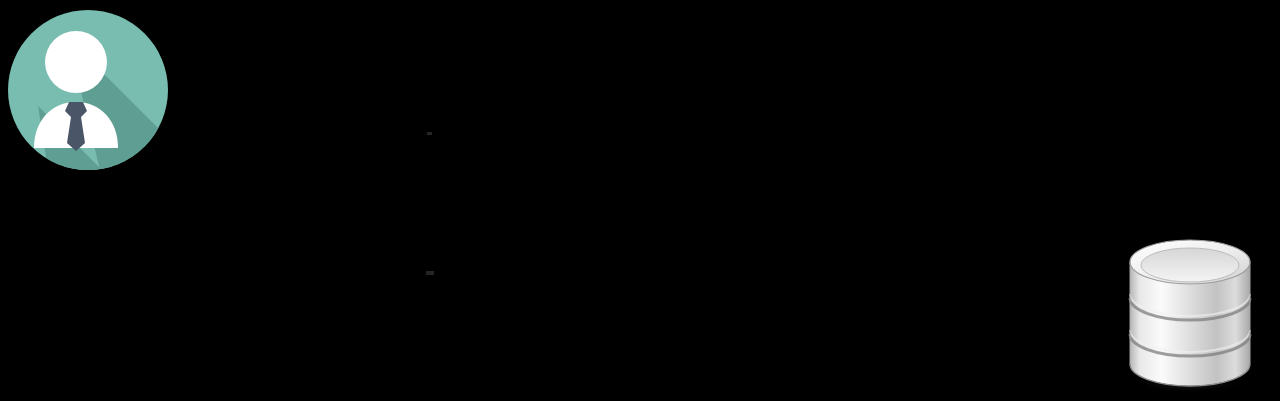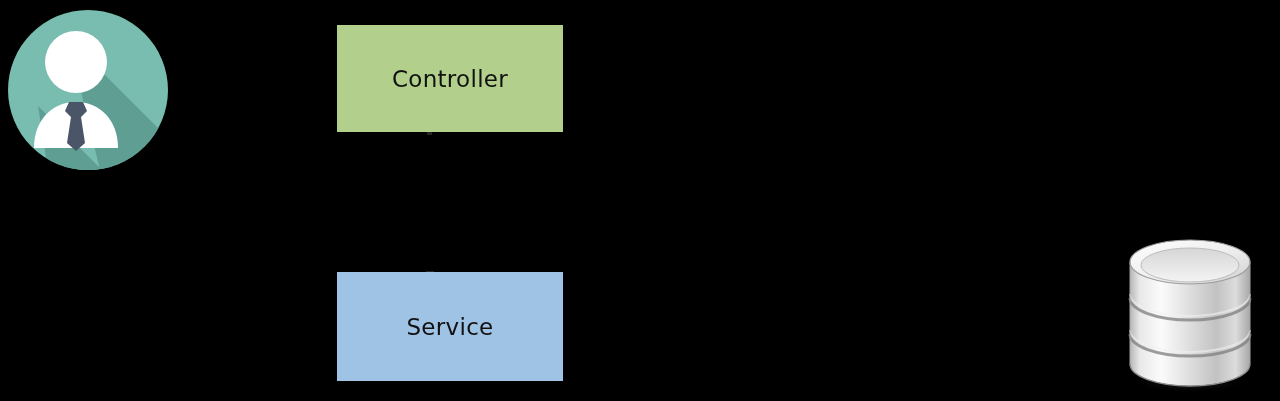--- a/index.html
+++ b/index.html
@@ -133,29 +133,23 @@
         <path d="M30 96 L94 160 L40 160 Z" fill="#5f9e93"></path>
       </svg>
       <svg class="avatar-person" viewBox="0 0 160 160">
         <circle cx="68" cy="52" r="31" fill="#ffffff"></circle>
         <path d="M26 138 C26 110 44 92 68 92 C92 92 110 110 110 138 Z" fill="#ffffff"></path>
         <path d="M61 92 L75 92 L79 101 L73 107 L77 133 L68 141 L59 133 L63 107 L57 101 Z" fill="#4a5568"></path>
       </svg>
     </div>
   </div>
 
-  <div class="layer-box box-controller">
-    <span class="layer-label">Controller</span>
-  </div>
   <div class="connector-nub nub-controller-bottom"></div>
 
   <div class="connector-nub nub-service-top"></div>
-  <div class="layer-box box-service">
-    <span class="layer-label">Service</span>
-  </div>
 
 
   <div class="db-wrap">
     <svg viewBox="0 0 140 160" width="140" height="160">
       <defs>
         <linearGradient id="dbBody" x1="0" y1="0" x2="1" y2="0">
           <stop offset="0%" stop-color="#b6b6b6"></stop>
           <stop offset="8%" stop-color="#e8e8e8"></stop>
           <stop offset="26%" stop-color="#fbfbfb"></stop>
           <stop offset="48%" stop-color="#e0e0e0"></stop>

